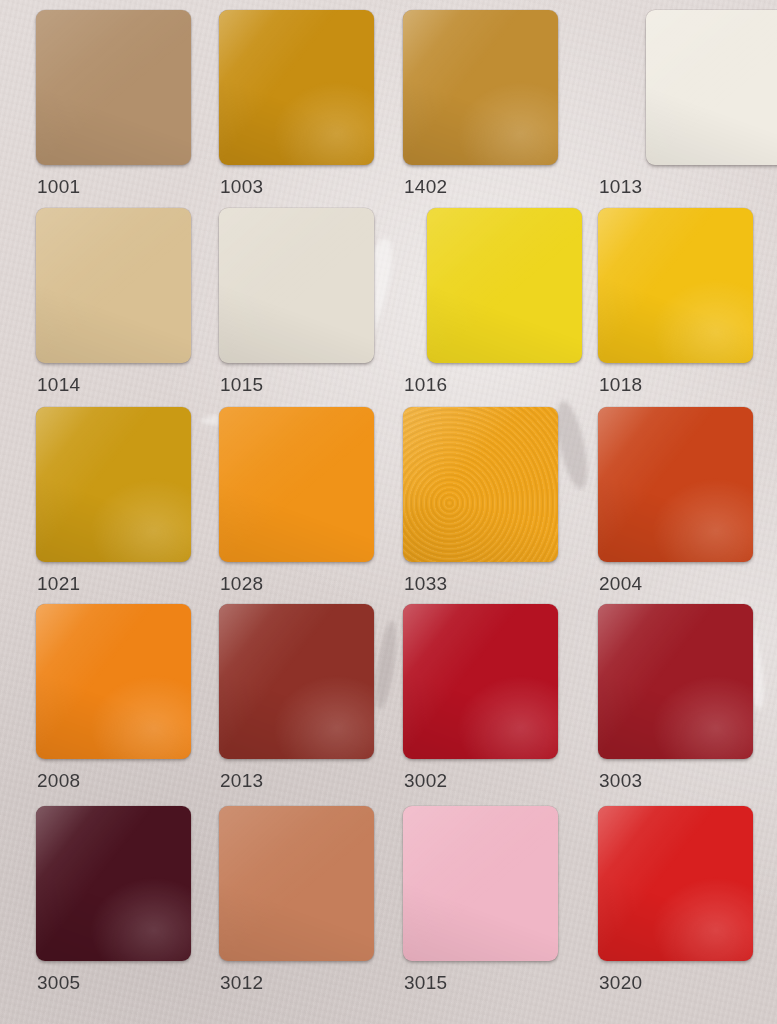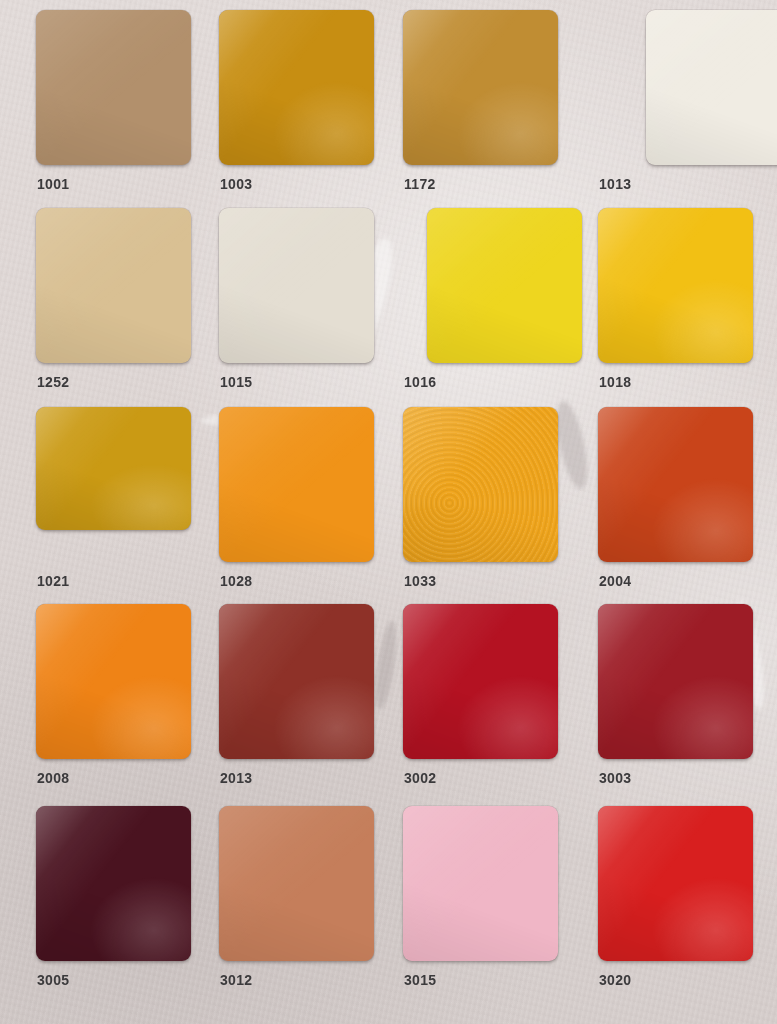--- a/index.html
+++ b/index.html
@@ -82,22 +82,22 @@
   }
   .chip.textured .sheen {
     background:
       repeating-radial-gradient(circle at 30% 62%, rgba(255,255,255,0.10) 0px, rgba(255,255,255,0) 2px, rgba(0,0,0,0.05) 3px, rgba(0,0,0,0) 5px),
       linear-gradient(135deg, rgba(255,255,255,0.20) 0%, rgba(255,255,255,0) 40%),
       linear-gradient(200deg, rgba(0,0,0,0) 60%, rgba(0,0,0,0.09) 100%);
   }
   .chip-label {
     position: absolute;
     left: 1px;
-    font-size: 14px;
-    font-weight: 700;
+    font-size: 19px;
+    font-weight: 400;
     color: #3b3a3c;
     letter-spacing: 0.3px;
     white-space: nowrap;
   }
 </style>
 </head>
 <body>
 
 <div id="card">
 
@@ -120,53 +120,53 @@
       <div class="chip-cell" style="left: 219px; top: 10px; width: 155px; height: 155px;">
         <div class="chip gloss" style="background: rgb(199, 142, 18);">
           <div class="sheen"></div>
         </div>
         <div class="chip-label" style="top: 166px; color: rgb(59, 58, 60);">1003</div>
       </div>
       <div class="chip-cell" style="left: 403px; top: 10px; width: 155px; height: 155px;">
         <div class="chip gloss" style="background: rgb(192, 141, 51);">
           <div class="sheen"></div>
         </div>
-        <div class="chip-label" style="top: 166px; color: rgb(59, 58, 60);">1172</div>
+        <div class="chip-label" style="top: 166px; color: rgb(59, 58, 60);">1402</div>
       </div>
       <div class="chip-cell" style="left: 598px; top: 10px; width: 155px; height: 155px; padding-left: 48px;">
         <div class="chip matte" style="background: rgb(240, 236, 227);">
           <div class="sheen"></div>
         </div>
         <div class="chip-label" style="top: 166px; color: rgb(59, 58, 60);">1013</div>
       </div>
       <div class="chip-cell" style="left: 36px; top: 208px; width: 155px; height: 155px;">
         <div class="chip matte" style="background: rgb(217, 192, 147);">
           <div class="sheen"></div>
         </div>
-        <div class="chip-label" style="top: 166px; color: rgb(59, 58, 60);">1252</div>
+        <div class="chip-label" style="top: 166px; color: rgb(59, 58, 60);">1014</div>
       </div>
       <div class="chip-cell" style="left: 219px; top: 208px; width: 155px; height: 155px;">
         <div class="chip matte" style="background: rgb(228, 222, 210);">
           <div class="sheen"></div>
         </div>
         <div class="chip-label" style="top: 166px; color: rgb(59, 58, 60);">1015</div>
       </div>
       <div class="chip-cell" style="left: 403px; top: 208px; width: 155px; height: 155px; padding-left: 24px;">
         <div class="chip matte" style="background: rgb(238, 214, 31);">
           <div class="sheen"></div>
         </div>
         <div class="chip-label" style="top: 166px; color: rgb(59, 58, 60);">1016</div>
       </div>
       <div class="chip-cell" style="left: 598px; top: 208px; width: 155px; height: 155px;">
         <div class="chip gloss" style="background: rgb(242, 192, 20);">
           <div class="sheen"></div>
         </div>
         <div class="chip-label" style="top: 166px; color: rgb(59, 58, 60);">1018</div>
       </div>
-      <div class="chip-cell" style="left: 36px; top: 407px; width: 155px; height: 123px;">
+      <div class="chip-cell" style="left: 36px; top: 407px; width: 155px; height: 155px;">
         <div class="chip gloss" style="background: rgb(202, 154, 20);">
           <div class="sheen"></div>
         </div>
         <div class="chip-label" style="top: 166px; color: rgb(59, 58, 60);">1021</div>
       </div>
       <div class="chip-cell" style="left: 219px; top: 407px; width: 155px; height: 155px;">
         <div class="chip matte" style="background: rgb(240, 147, 24);">
           <div class="sheen"></div>
         </div>
         <div class="chip-label" style="top: 166px; color: rgb(59, 58, 60);">1028</div>

